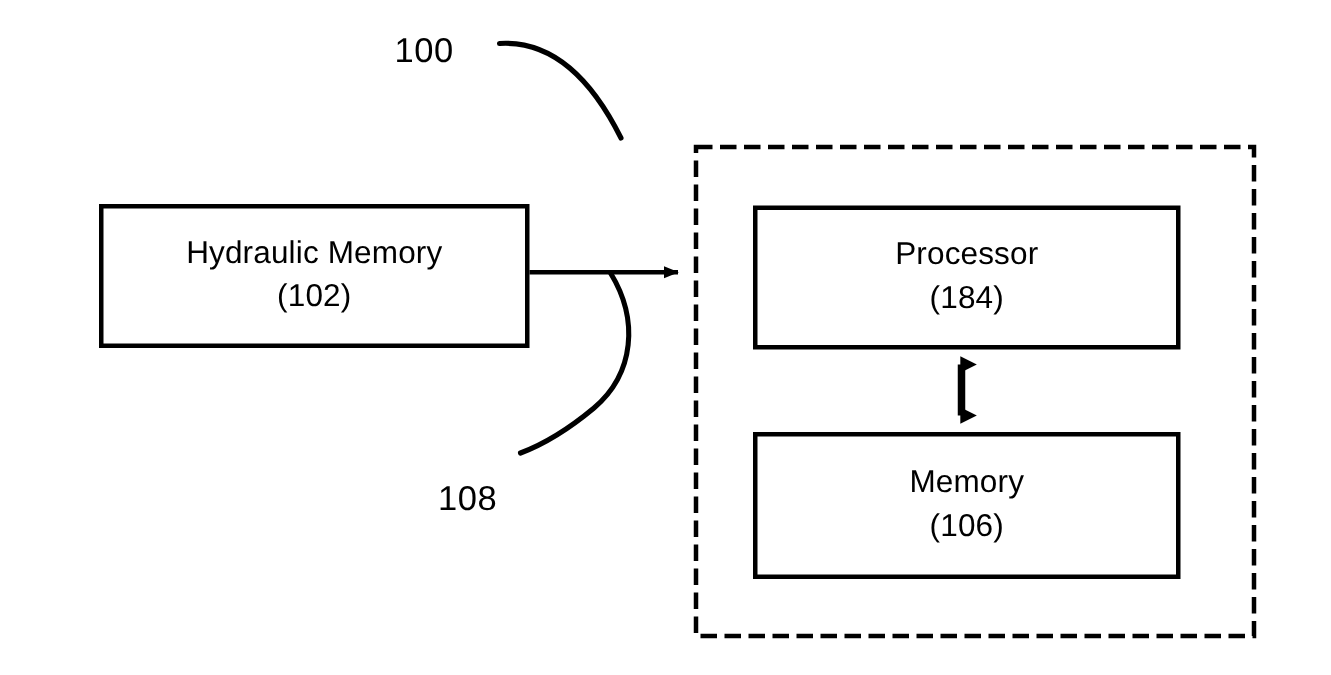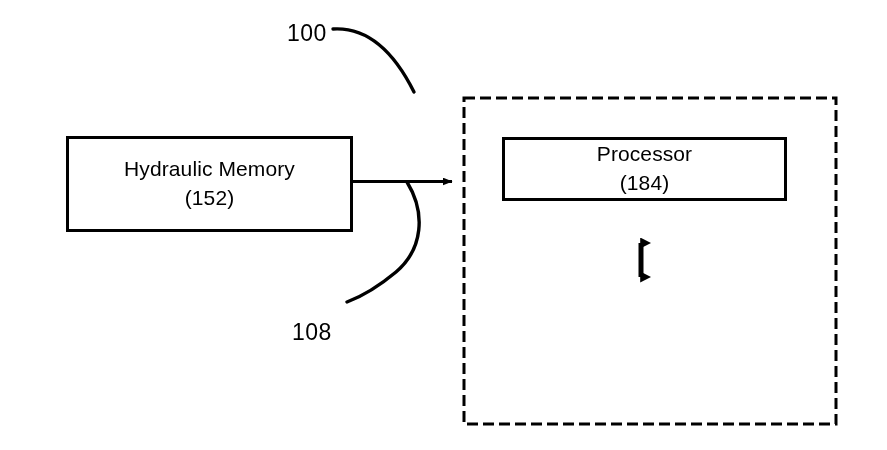--- a/index.html
+++ b/index.html
@@ -44,38 +44,37 @@
   #block-hydraulic-sensor {
     left: 66px;
     top: 136px;
     width: 287px;
     height: 96px;
   }
   #block-processor {
     left: 502px;
     top: 137px;
     width: 285px;
-    height: 64px;
+    height: 96px;
   }
   #block-memory {
     left: 502px;
     top: 288px;
     width: 285px;
     height: 98px;
   }
   .ref-label {
     position: absolute;
     font-size: 23px;
     letter-spacing: 0.4px;
     white-space: nowrap;
   }
   #ref-100 {
     left: 263px;
     top: 20px;
-    margin-left: 24px;
   }
   #ref-108 {
     left: 292px;
     top: 319px;
   }
 </style>
 </head>
 <body>
 
 <div id="figure">
@@ -99,26 +98,30 @@
 
     <line x1="641" y1="243" x2="641" y2="277" stroke="#000000" stroke-width="5" marker-start="url(#arrowhead-up)" marker-end="url(#arrowhead-down)"></line>
 
     <path d="M 333 29 C 365 27 392 48 414 92" fill="none" stroke="#000000" stroke-width="3.4" stroke-linecap="round"></path>
 
     <path d="M 407 182 C 426 213 423 249 396 272 C 378 287 363 296 347 302" fill="none" stroke="#000000" stroke-width="3.4" stroke-linecap="round"></path>
   </svg>
 
   <div class="block" id="block-hydraulic-sensor">
     <span class="line">Hydraulic Memory</span>
-    <span class="line">(152)</span>
+    <span class="line">(102)</span>
   </div>
 
   <div class="block" id="block-processor">
     <span class="line">Processor</span>
     <span class="line">(184)</span>
   </div>
 
+  <div class="block" id="block-memory">
+    <span class="line">Memory</span>
+    <span class="line">(106)</span>
+  </div>
 
   <span class="ref-label" id="ref-100">100</span>
 
   <span class="ref-label" id="ref-108">108</span>
 
 </div>
 
 </body></html>

